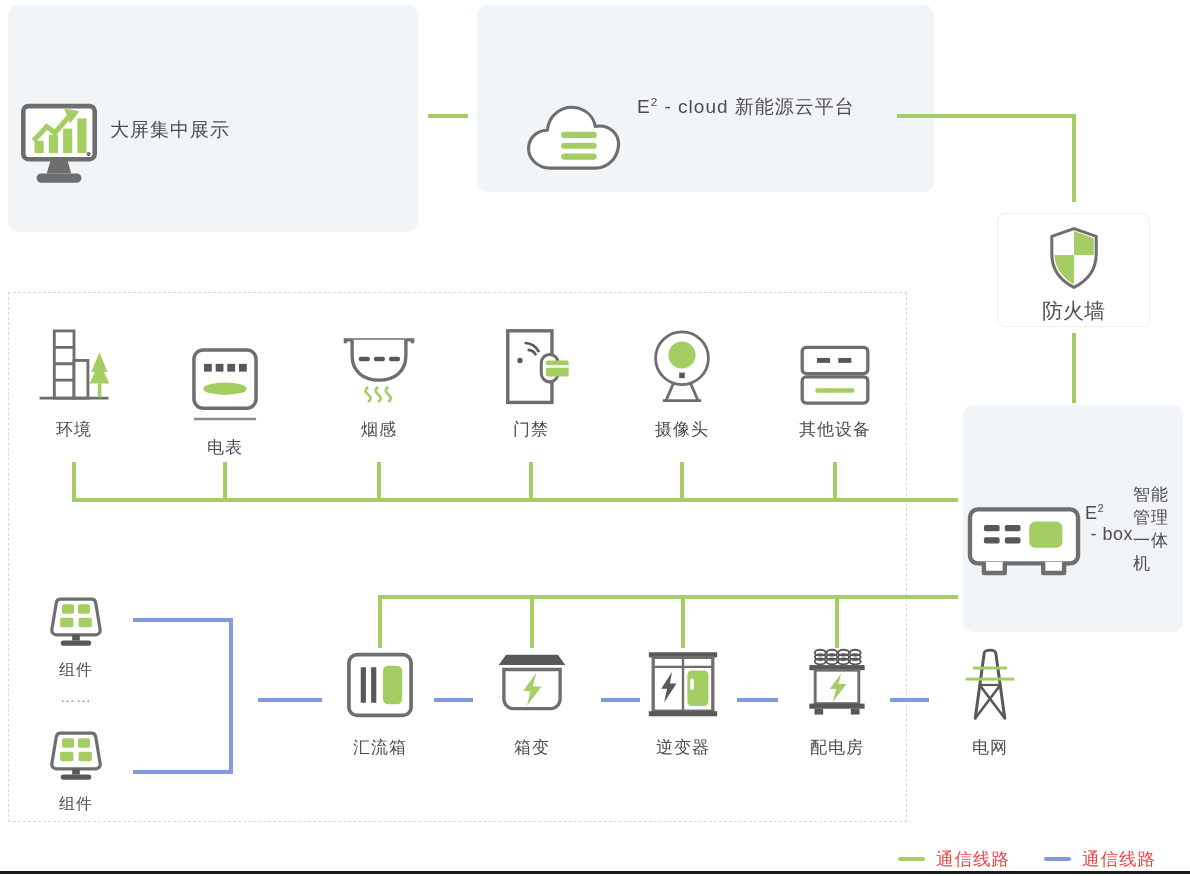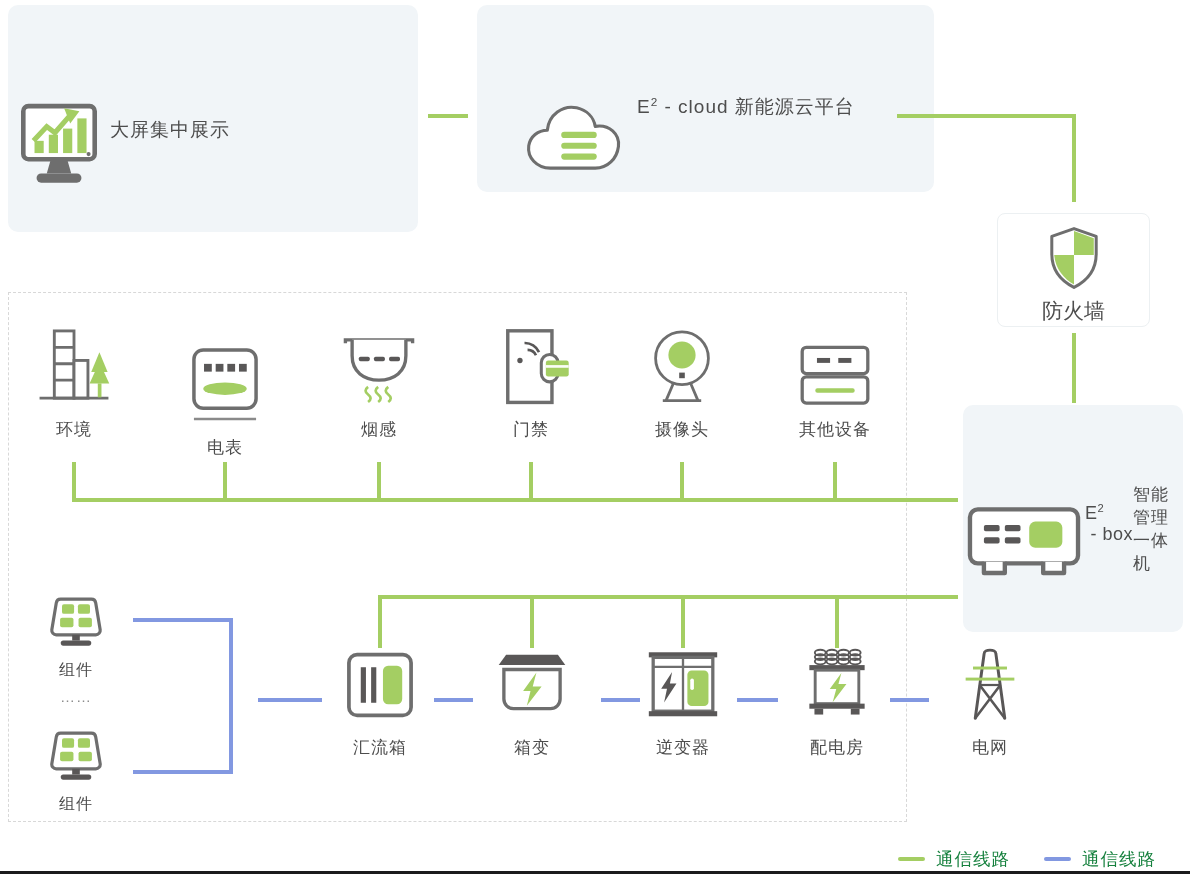--- a/index.html
+++ b/index.html
@@ -17,21 +17,21 @@
   .icon-box{display:flex;align-items:flex-end;justify-content:center;}
   .node .lbl{margin-top:10px;font-size:17px;color:#4d4d4d;letter-spacing:1px;}
   .pre{white-space:pre;}
   sup{font-size:0.62em;}
   .e2name{font-size:18px;color:#4d4d4d;letter-spacing:0.5px;}
   .e2sub{font-size:17px;color:#4d4d4d;margin-top:20px;letter-spacing:1px;}
   .dots{position:absolute;font-size:15px;color:#8c8c8c;letter-spacing:1px;text-align:center;}
   #legend{position:absolute;top:847px;left:898px;display:flex;align-items:center;gap:34px;}
   .legend-item{display:flex;align-items:center;gap:11px;}
   .swatch{width:27px;height:3.5px;border-radius:2px;}
-  .legend-item .lbl{font-size:17.5px;color:#15803d;letter-spacing:1px;}
+  .legend-item .lbl{font-size:17.5px;color:#ef4444;letter-spacing:1px;}
   #bottom-edge{position:absolute;left:0;top:871px;width:1190px;height:3px;background:#1b1b1d;}
 </style>
 </head>
 <body>
 
 <div id="diagram">
 
   <div class="card" style="left:8px;top:5px;width:410px;height:227px;">
     <span class="icon-box" style="height:132px;margin-top:30px;">
       <svg width="102" height="102" viewBox="0 0 100 100">

